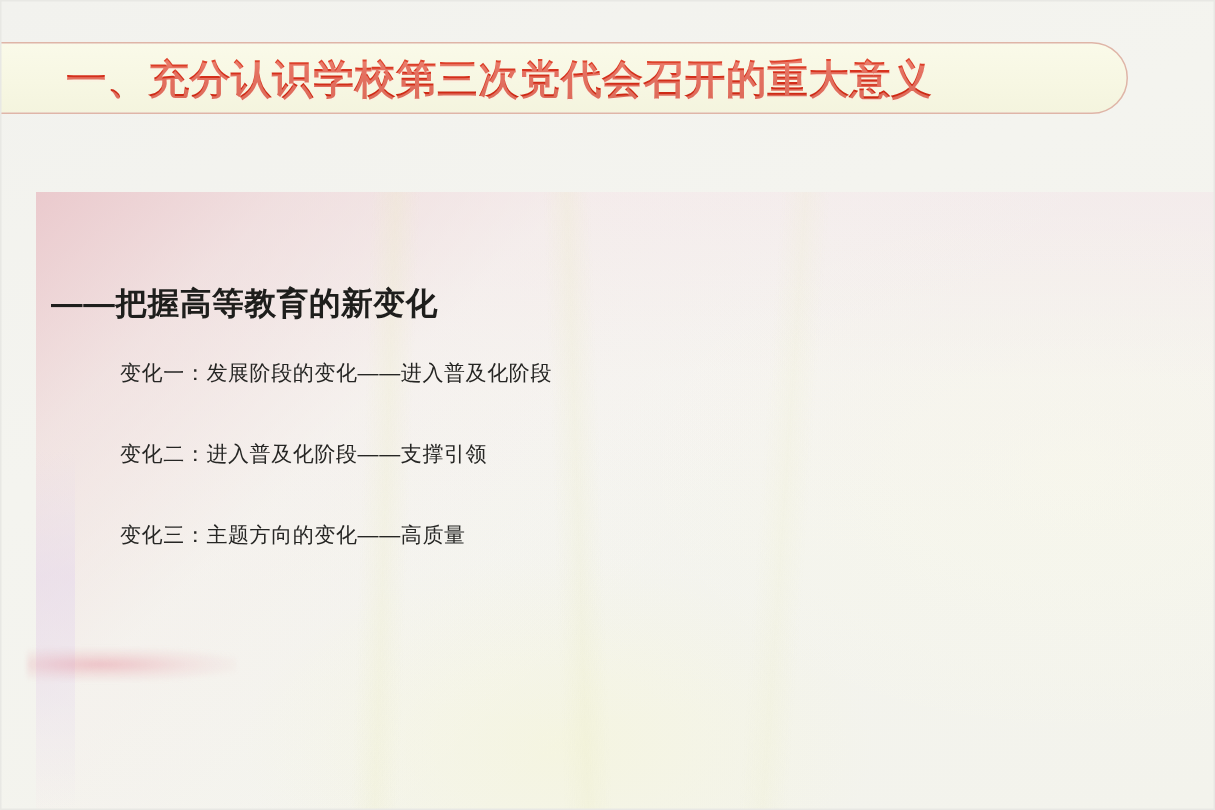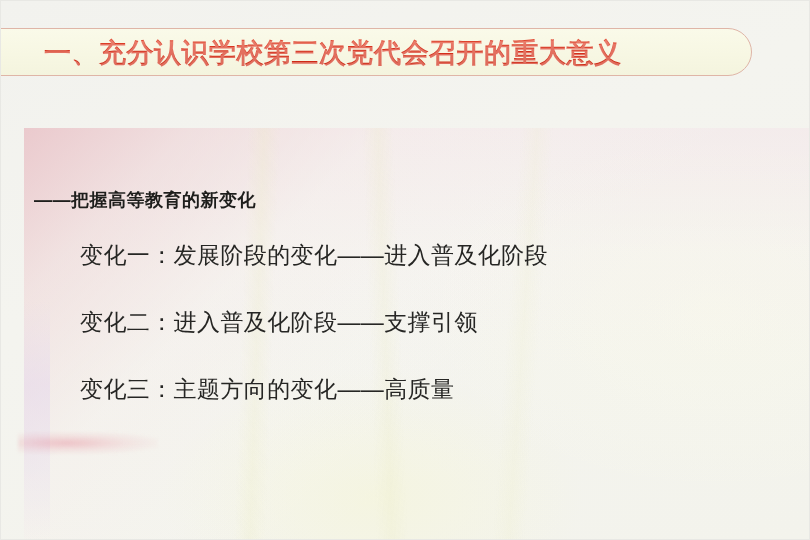--- a/index.html
+++ b/index.html
@@ -109,36 +109,36 @@
     text-shadow: 0 1px 0 rgba(255,235,225,0.35);
   }
 
   
   .subhead {
     position: absolute;
     left: 34px;
     top: 188px;
     font-family: "Liberation Sans", "DejaVu Sans", sans-serif;
     font-weight: 700;
-    font-size: 18px;
+    font-size: 21px;
     letter-spacing: 0.5px;
     color: #1e1e1c;
     white-space: nowrap;
   }
 
   .bullets {
     position: absolute;
     left: 80px;
     top: 240px;
     width: 700px;
   }
   .bullet-line {
     font-family: "Liberation Sans", "DejaVu Sans", sans-serif;
     font-weight: 400;
-    font-size: 23px;
+    font-size: 14px;
     letter-spacing: 0.4px;
     color: #262624;
     white-space: nowrap;
     margin-bottom: 36px;
   }
   .bullet-line:last-child { margin-bottom: 0; }
 
   
   .frame-edge {
     position: absolute;

